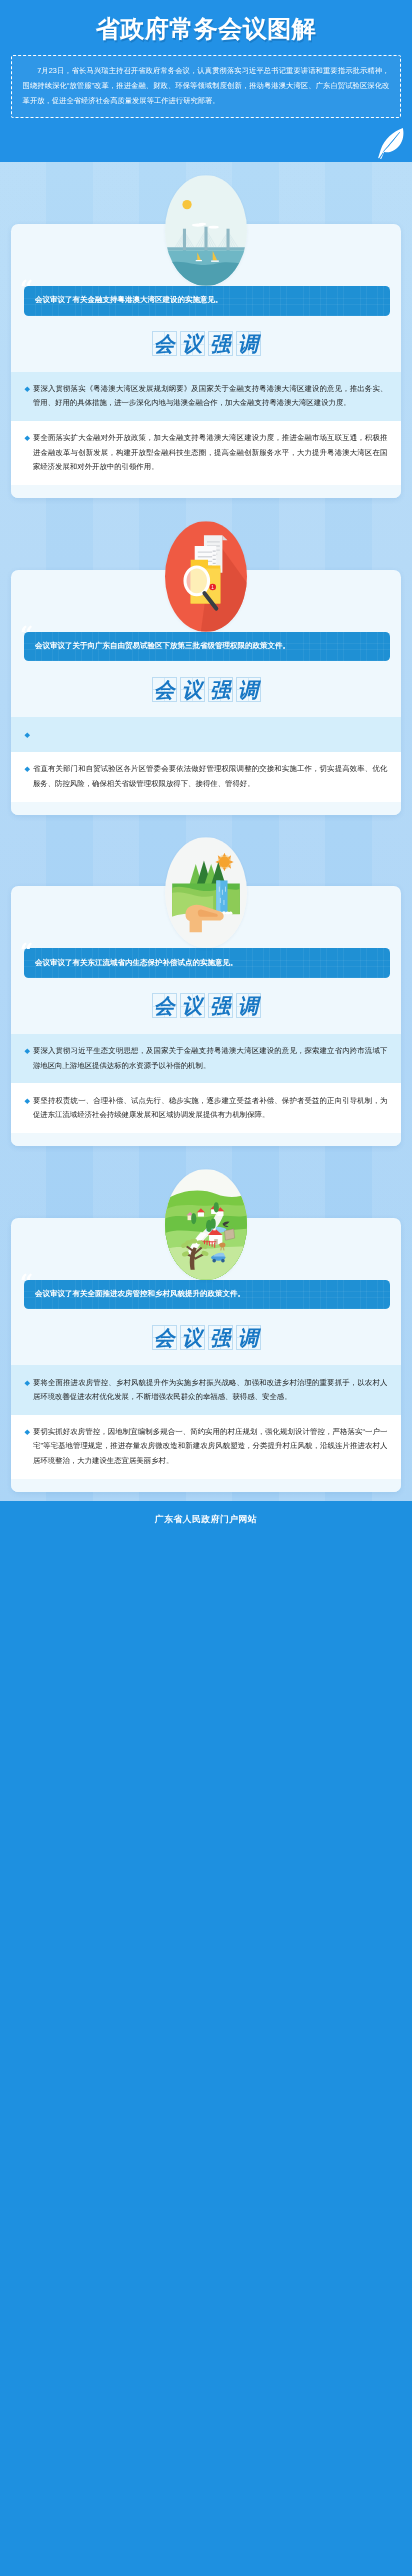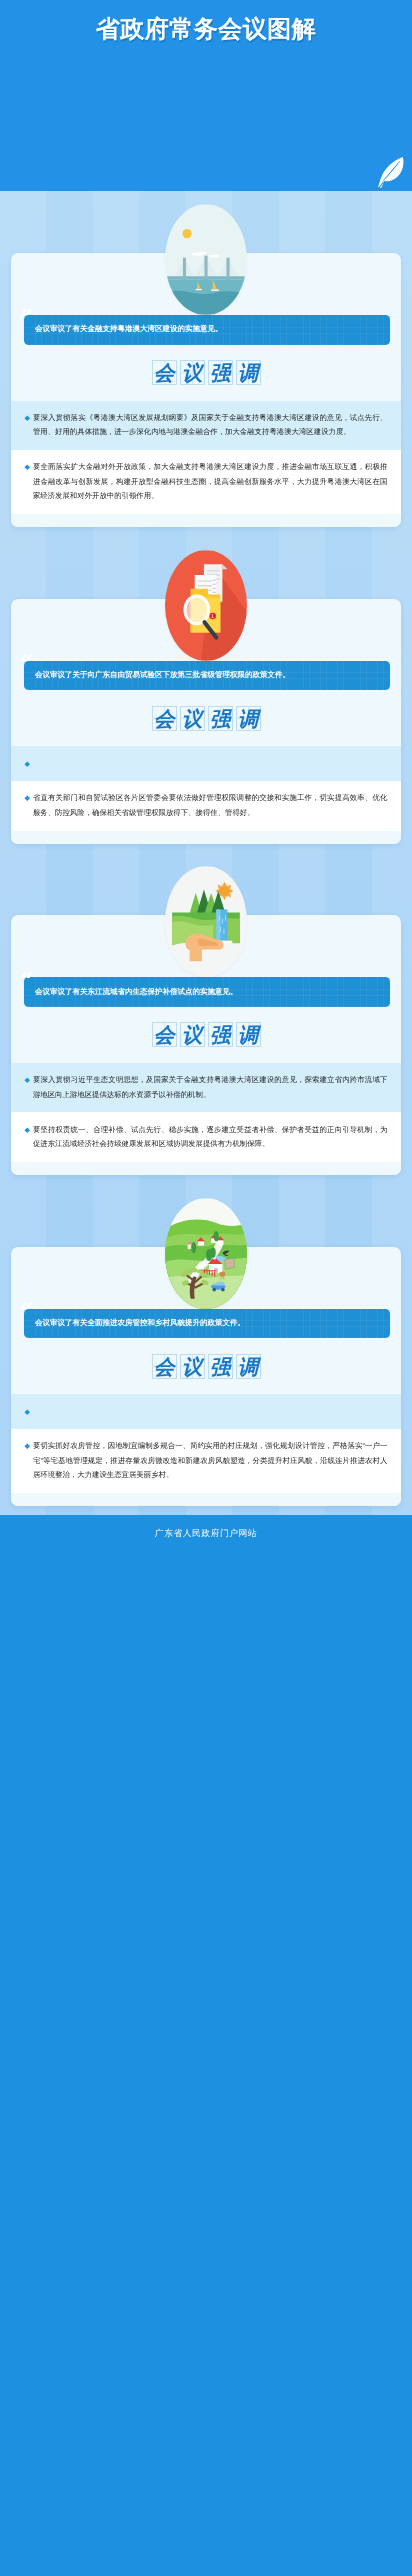--- a/index.html
+++ b/index.html
@@ -11,21 +11,21 @@
     overflow:hidden;
     position:relative;
   }
 
   
   .header {
     position:relative;
     width:412px;
     background:#2291e6;
     padding:7.2px 0 0 0;
-    height:191px;
+    height:162px;
     overflow:hidden;
   }
   .header-title {
     text-align:center;
     color:#ffffff;
     font-size:24px;
     font-weight:bold;
     letter-spacing:0.5px;
     line-height:1.25;
     text-shadow: 1px 1.5px 0 rgba(20,110,180,.55);
@@ -182,29 +182,32 @@
   .section-gap{ height:9.3px; }
 
   
   .footer{
     width:412px;
     background:#1e90e0;
     text-align:center;
     padding:12.4px 0 13.4px 0;
     color:#ffffff;
     font-size:8.8px;
-    font-weight:normal;
+    font-weight:bold;
     letter-spacing:0.5px;
   }
 </style>
 </head>
 <body>
 
 <div class="header">
   <div class="header-title">省政府常务会议图解</div>
+  <div class="intro-wrap">
+    <div class="intro-text">7月23日，省长马兴瑞主持召开省政府常务会议，认真贯彻落实习近平总书记重要讲话和重要指示批示精神，围绕持续深化“放管服”改革，推进金融、财政、环保等领域制度创新，推动粤港澳大湾区、广东自贸试验区深化改革开放，促进全省经济社会高质量发展等工作进行研究部署。</div>
+  </div>
   <svg class="feather-icon" viewBox="0 0 60 68">
     <path d="M52 4 C34 10 16 26 9 46 L4 62 L10 64 L16 50 C24 54 40 48 48 34 C54 24 54 12 52 4 Z
              M44 14 C38 24 28 36 16 48" fill="#ffffff" stroke="none"></path>
     <path d="M14 52 L6 64" stroke="#2291e6" stroke-width="2" fill="none"></path>
     <path d="M46 12 C38 22 26 36 14 50" stroke="#2291e6" stroke-width="1.6" fill="none"></path>
   </svg>
 </div>
 
 <div class="body-bg">
 
@@ -248,21 +251,21 @@
       <div class="emph-title">
         <span class="emph-char"><span>会</span></span>
         <span class="emph-char"><span>议</span></span>
         <span class="emph-char"><span>强</span></span>
         <span class="emph-char"><span>调</span></span>
       </div>
 
       <div class="bullets">
         <div class="bullet alt">
           <div class="bullet-marker">◆</div>
-          <div class="bullet-text">要深入贯彻落实《粤港澳大湾区发展规划纲要》及国家关于金融支持粤港澳大湾区建设的意见，试点先行、管用、好用的具体措施，进一步深化内地与港澳金融合作，加大金融支持粤港澳大湾区建设力度。</div>
+          <div class="bullet-text">要深入贯彻落实《粤港澳大湾区发展规划纲要》及国家关于金融支持粤港澳大湾区建设的意见，推出务实、管用、好用的具体措施，进一步深化内地与港澳金融合作，加大金融支持粤港澳大湾区建设力度。</div>
         </div>
         <div class="bullet plain">
           <div class="bullet-marker">◆</div>
           <div class="bullet-text">要全面落实扩大金融对外开放政策，加大金融支持粤港澳大湾区建设力度，推进金融市场互联互通，积极推进金融改革与创新发展，构建开放型金融科技生态圈，提高金融创新服务水平，大力提升粤港澳大湾区在国家经济发展和对外开放中的引领作用。</div>
         </div>
       </div>
       <div class="card-foot"></div>
     </div>
     <div class="section-gap"></div>
   </div>
@@ -481,20 +484,21 @@
       <div class="emph-title">
         <span class="emph-char"><span>会</span></span>
         <span class="emph-char"><span>议</span></span>
         <span class="emph-char"><span>强</span></span>
         <span class="emph-char"><span>调</span></span>
       </div>
 
       <div class="bullets">
         <div class="bullet alt">
           <div class="bullet-marker">◆</div>
+          <div class="bullet-text">要将全面推进农房管控、乡村风貌提升作为实施乡村振兴战略、加强和改进乡村治理的重要抓手，以农村人居环境改善促进农村优化发展，不断增强农民群众的幸福感、获得感、安全感。</div>
         </div>
         <div class="bullet plain">
           <div class="bullet-marker">◆</div>
           <div class="bullet-text">要切实抓好农房管控，因地制宜编制多规合一、简约实用的村庄规划，强化规划设计管控，严格落实“一户一宅”等宅基地管理规定，推进存量农房微改造和新建农房风貌塑造，分类提升村庄风貌，沿线连片推进农村人居环境整治，大力建设生态宜居美丽乡村。</div>
         </div>
       </div>
       <div class="card-foot"></div>
     </div>
     <div class="section-gap"></div>
   </div>

